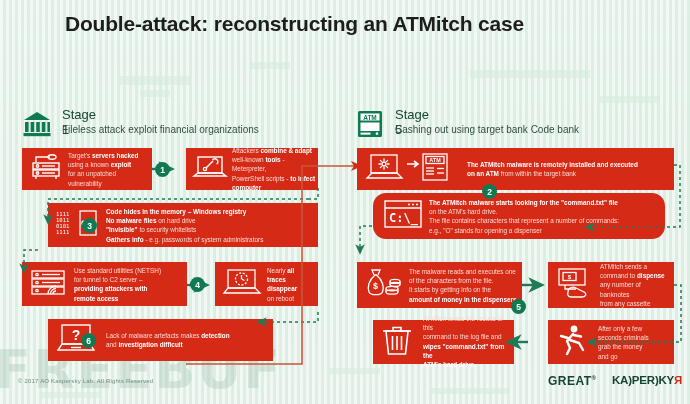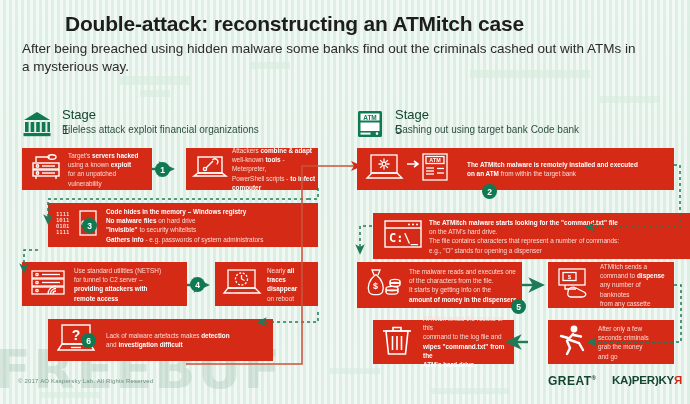--- a/index.html
+++ b/index.html
@@ -105,21 +105,20 @@
     <i style="left:470px;top:70px;width:120px;height:8px;"></i>
     <i style="left:600px;top:96px;width:60px;height:7px;"></i>
     <i style="left:140px;top:90px;width:30px;height:7px;"></i>
     <i style="left:40px;top:392px;width:60px;height:6px;"></i>
     <i style="left:430px;top:388px;width:80px;height:6px;"></i>
     <i style="left:330px;top:368px;width:50px;height:6px;"></i>
   </div>
   <div class="watermark">FREEBUF</div>
 
   <div class="title">Double-attack: reconstructing an ATMitch case</div>
-  <div class="subtitle">After being breached using hidden malware some banks find out the criminals cashed out with ATMs in a mysterious way.</div>
 
   <div class="stage" id="stage1">
     <span class="icon">
       <svg width="30" height="30" viewBox="0 0 30 30">
         <polygon points="15,3 28,11 2,11" fill="#0f7a52"></polygon>
         <rect x="3" y="13" width="3.6" height="10" fill="#0f7a52"></rect>
         <rect x="8.6" y="13" width="3.6" height="10" fill="#0f7a52"></rect>
         <rect x="14.2" y="13" width="3.6" height="10" fill="#0f7a52"></rect>
         <rect x="19.8" y="13" width="3.6" height="10" fill="#0f7a52"></rect>
         <rect x="25.4" y="13" width="2.6" height="10" fill="#0f7a52"></rect>
@@ -336,21 +335,21 @@
         <path d="M42,13 L52,13 M49,10 L53,13 L49,16" stroke="#fff" stroke-width="1.6" fill="none"></path>
       </svg>
     </span>
     <span class="txt" style="left:110px;width:200px;">
         <div><b>The ATMitch malware is remotely installed and executed</b></div>
         <div><b>on an ATM</b><span> from within the target bank</span></div>
       </span>
 
   </div>
 
-  <div class="card" id="c8" style="left:373px;top:213px;width:317px;height:46px;">
+  <div class="card" id="c8" style="left:373px;top:193px;width:292px;height:46px;border-radius:13px;">
     <span class="ic" style="left:8px;">
       <svg width="44" height="34" viewBox="0 0 44 34">
         <g fill="none" stroke="#fff" stroke-width="1.4">
           <rect x="4" y="4" width="36" height="26"></rect>
           <line x1="4" y1="11" x2="40" y2="11"></line>
         </g>
         <circle cx="28" cy="7.6" r="1" fill="#fff"></circle>
           <circle cx="32" cy="7.6" r="1" fill="#fff"></circle>
           <circle cx="36" cy="7.6" r="1" fill="#fff"></circle>
         <text x="8" y="25" font-size="12" font-weight="bold" fill="#fff" font-family="DejaVu Sans Mono,monospace">C:\_</text>

